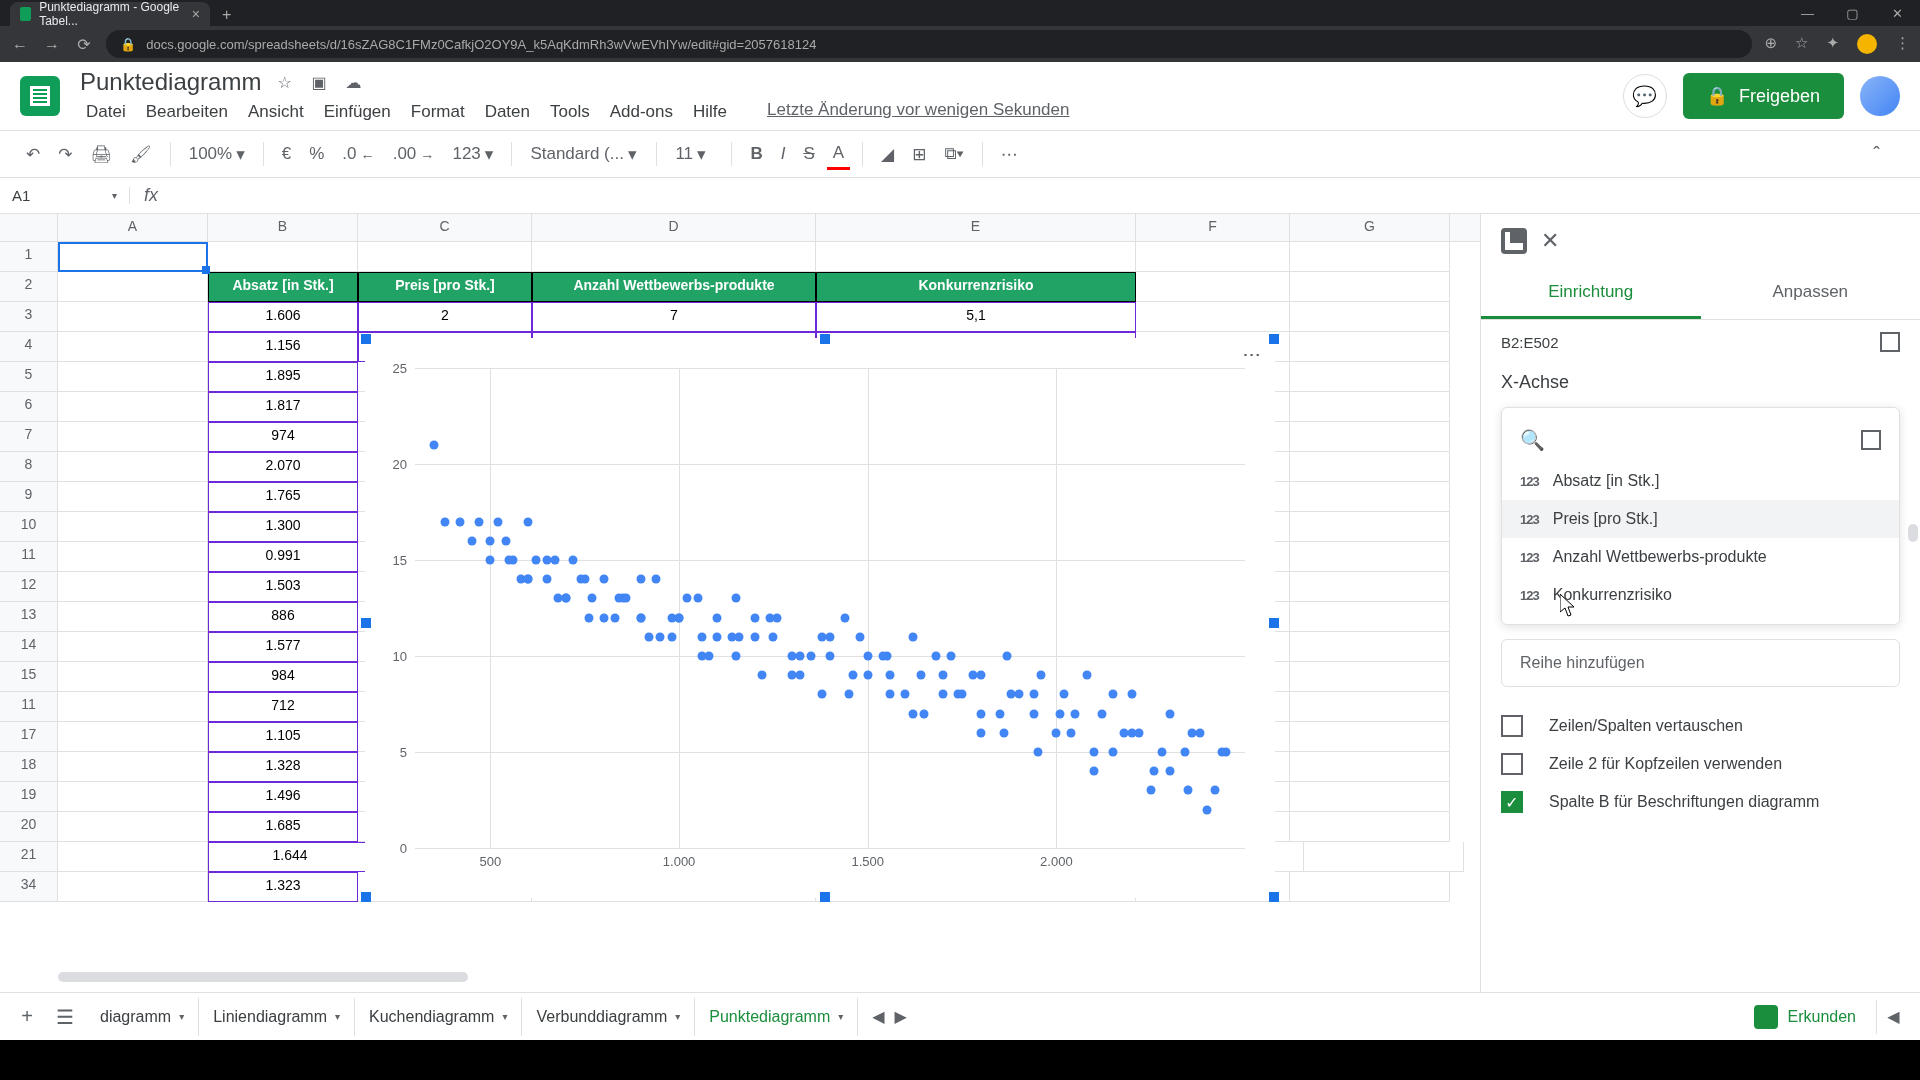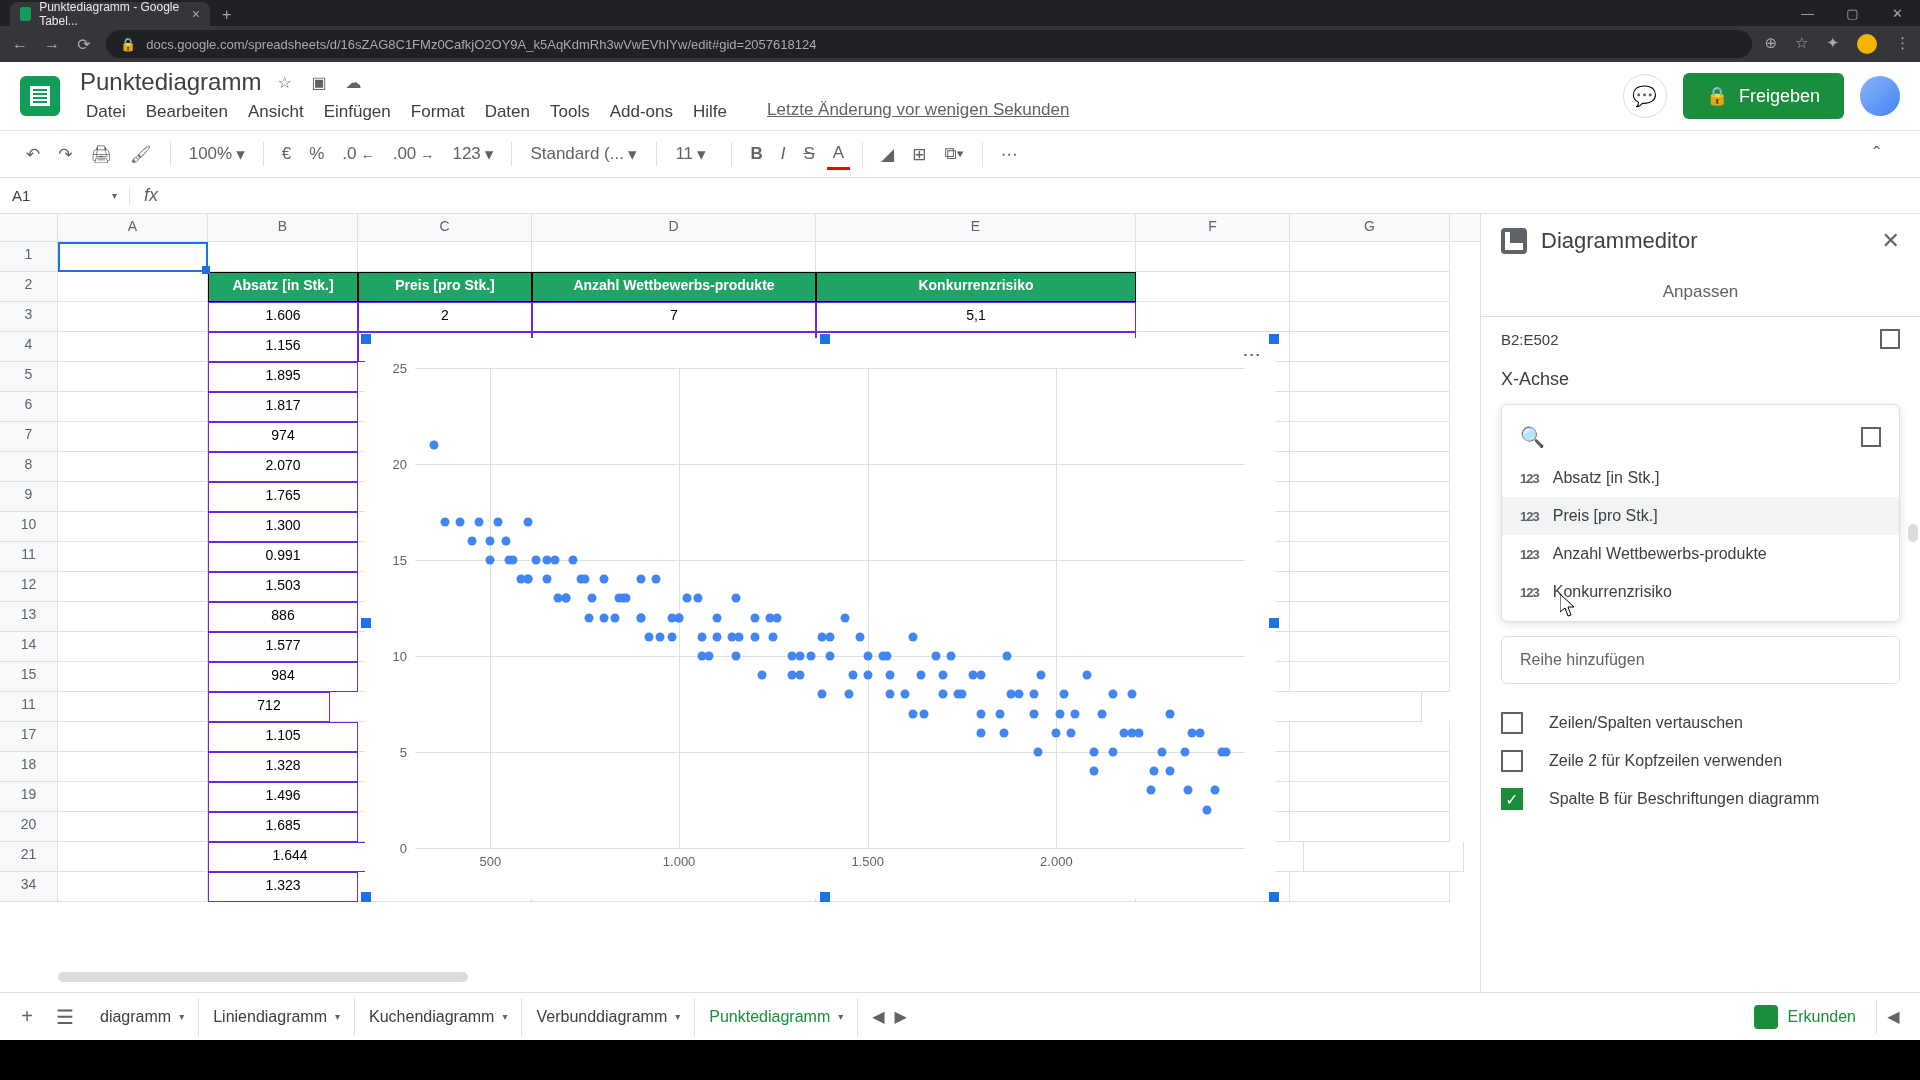--- a/index.html
+++ b/index.html
@@ -405,21 +405,21 @@
               <div class="cell" style="width: 150px;"></div>
               <div class="cell bdata" style="width: 150px;">984</div>
               <div class="cell" style="width: 174px;"></div>
               <div class="cell" style="width: 284px;"></div>
               <div class="cell" style="width: 320px;"></div>
               <div class="cell" style="width: 154px;"></div>
               <div class="cell" style="width: 160px;"></div>
             </div>
             <div class="data-row">
               <div class="cell" style="width: 150px;"></div>
-              <div class="cell bdata" style="width: 122px;">712</div>
+              <div class="cell bdata" style="width: 150px;">712</div>
               <div class="cell" style="width: 174px;"></div>
               <div class="cell" style="width: 284px;"></div>
               <div class="cell" style="width: 320px;"></div>
               <div class="cell" style="width: 154px;"></div>
               <div class="cell" style="width: 160px;"></div>
             </div>
             <div class="data-row">
               <div class="cell" style="width: 150px;"></div>
               <div class="cell bdata" style="width: 150px;">1.105</div>
               <div class="cell" style="width: 174px;"></div>
@@ -643,24 +643,24 @@
               <div class="dot" style="left: 739.455px; top: 403.2px;"></div>
               <div class="dot" style="left: 769.636px; top: 384px;"></div>
               <div class="dot" style="left: 799.818px; top: 422.4px;"></div>
             </div>
         </div>
       </div>
 
       <div class="editor-panel">
         <div class="editor-header">
           <div class="editor-icon"></div>
-          <span class="editor-title">Diagrammeditor</span>
           <span class="editor-close">✕</span>
         </div>
         <div class="editor-tabs">
+          <div class="editor-tab active">Einrichtung</div>
           <div class="editor-tab">Anpassen</div>
         </div>
         <div class="editor-body">
           <div class="range-text">
             <span>B2:E502</span>
             <span class="range-grid"></span>
           </div>
           <div class="section-title">X-Achse</div>
           <div class="col-picker">
             <div class="picker-top">

